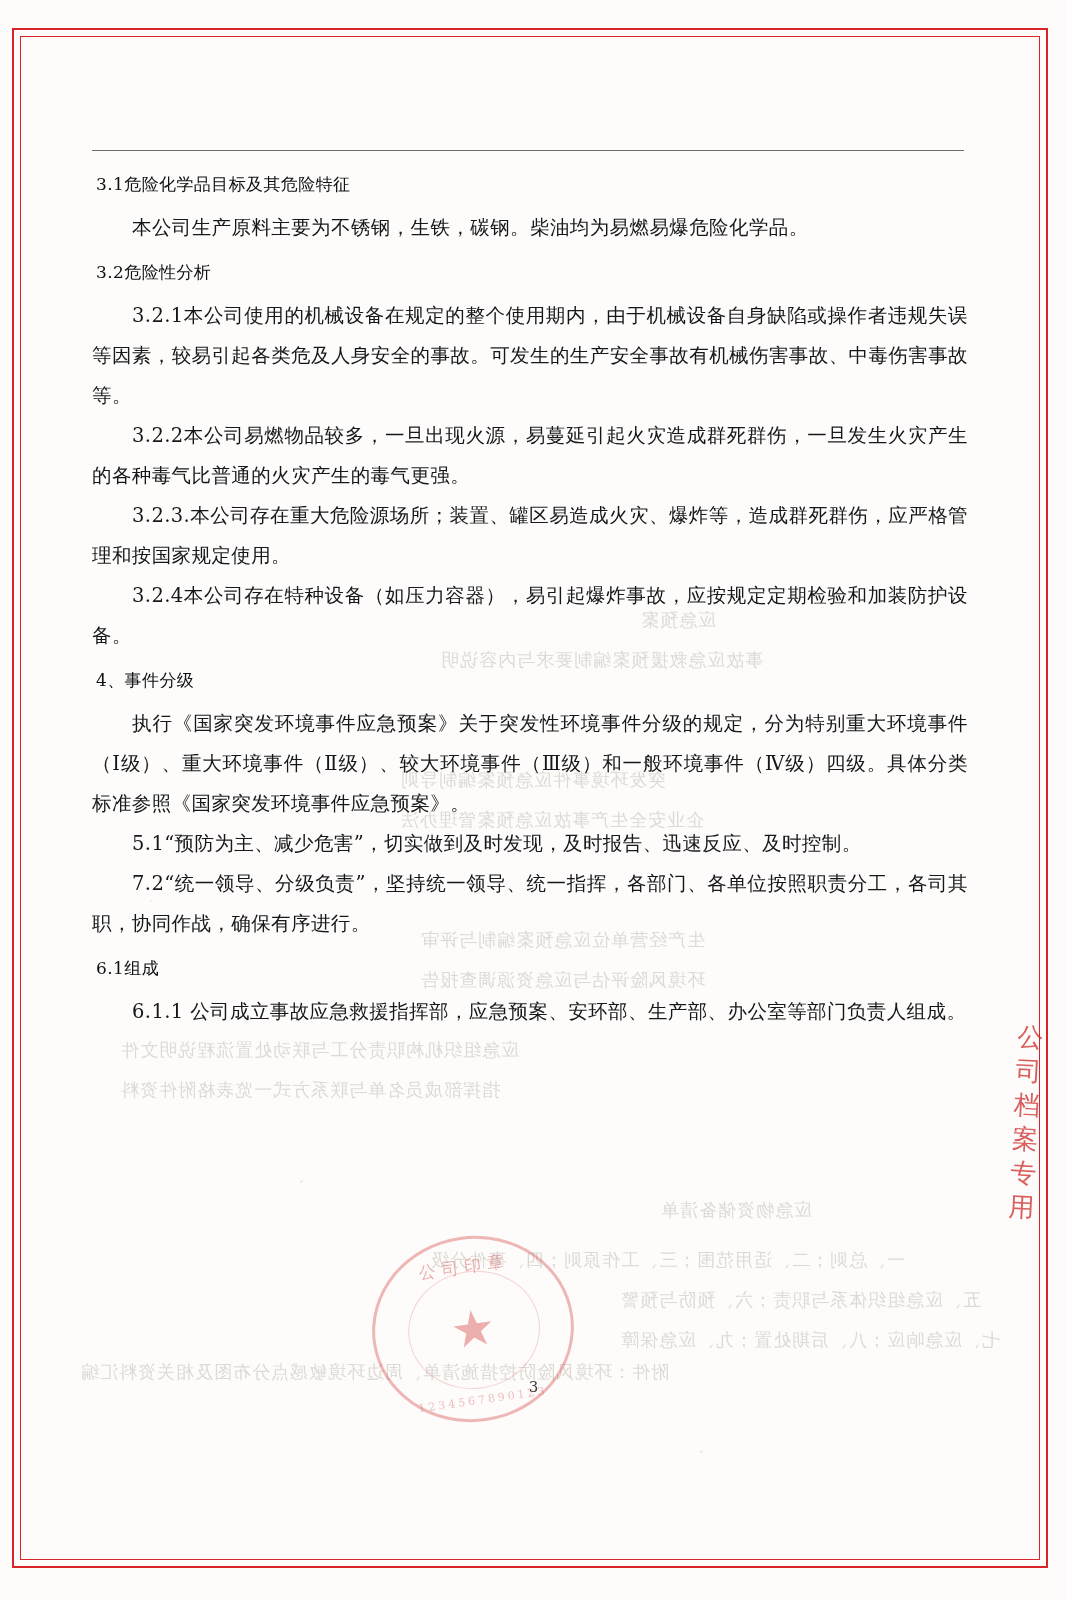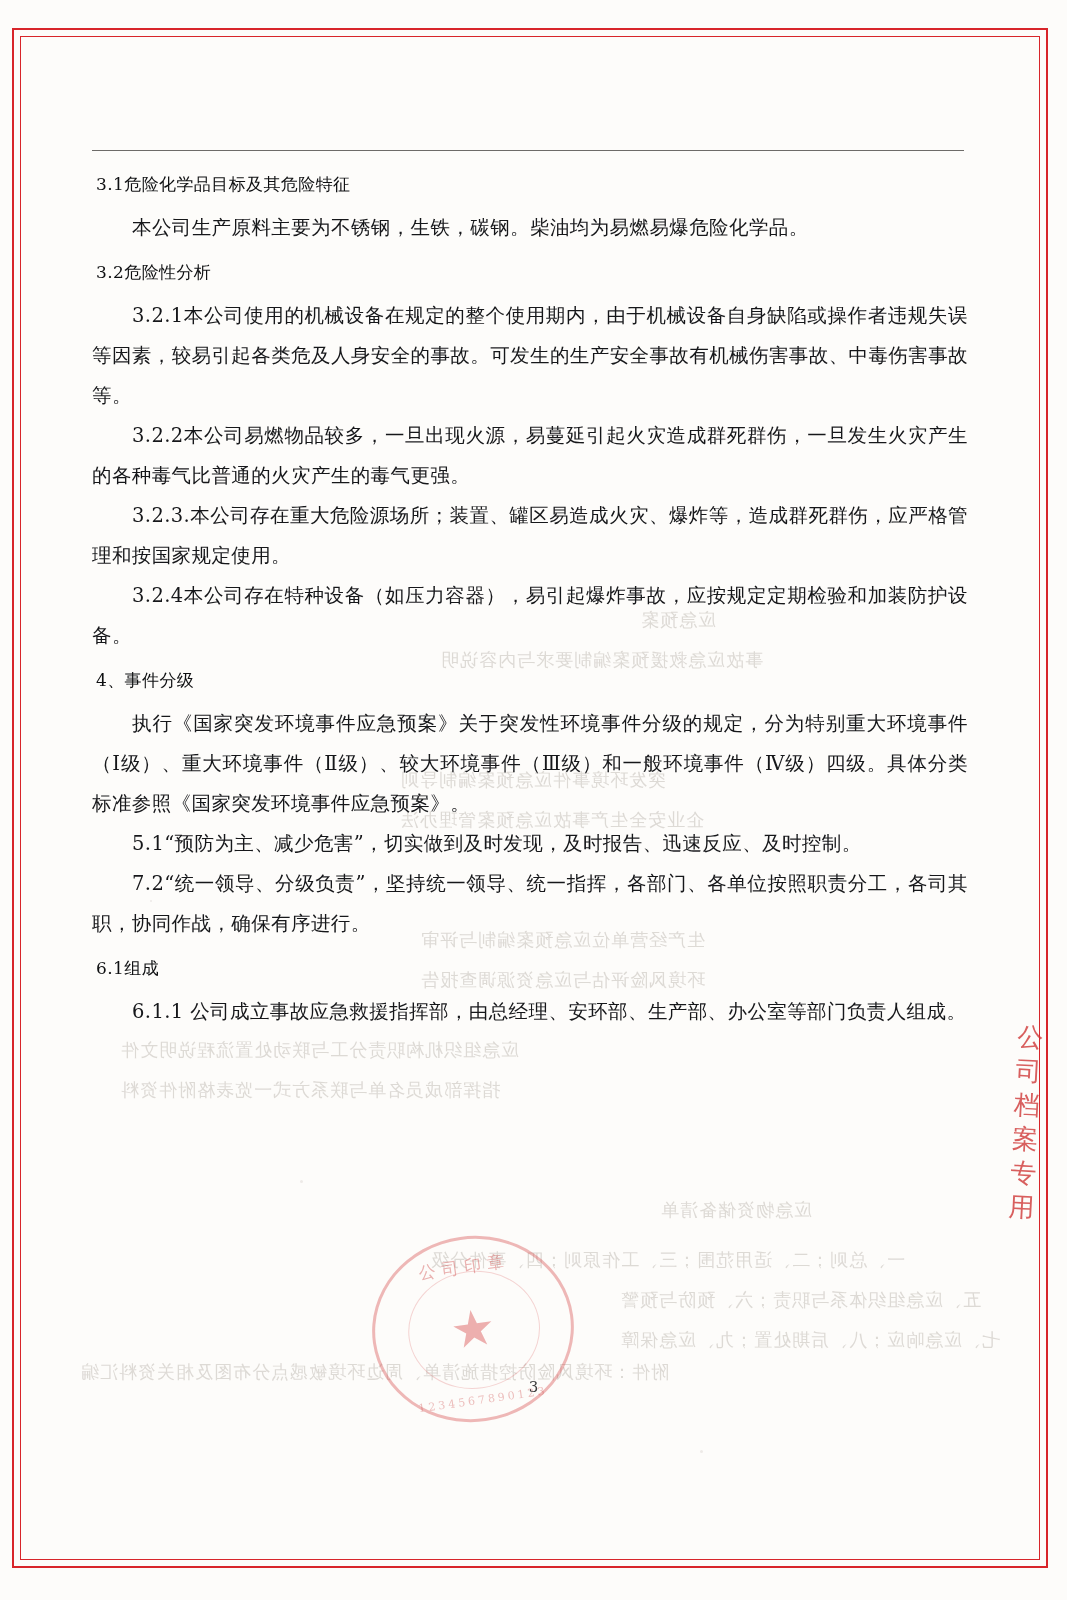--- a/index.html
+++ b/index.html
@@ -208,21 +208,21 @@
     <p class="heading">3.2危险性分析</p>
     <p class="para indent2">3.2.1本公司使用的机械设备在规定的整个使用期内，由于机械设备自身缺陷或操作者违规失误等因素，较易引起各类危及人身安全的事故。可发生的生产安全事故有机械伤害事故、中毒伤害事故等。</p>
     <p class="para indent2">3.2.2本公司易燃物品较多，一旦出现火源，易蔓延引起火灾造成群死群伤，一旦发生火灾产生的各种毒气比普通的火灾产生的毒气更强。</p>
     <p class="para indent2">3.2.3.本公司存在重大危险源场所；装置、罐区易造成火灾、爆炸等，造成群死群伤，应严格管理和按国家规定使用。</p>
     <p class="para indent2">3.2.4本公司存在特种设备（如压力容器），易引起爆炸事故，应按规定定期检验和加装防护设备。</p>
     <p class="heading">4、事件分级</p>
     <p class="para indent2">执行《国家突发环境事件应急预案》关于突发性环境事件分级的规定，分为特别重大环境事件（Ⅰ级）、重大环境事件（Ⅱ级）、较大环境事件（Ⅲ级）和一般环境事件（Ⅳ级）四级。具体分类标准参照《国家突发环境事件应急预案》。</p>
     <p class="para indent2">5.1“预防为主、减少危害”，切实做到及时发现，及时报告、迅速反应、及时控制。</p>
     <p class="para indent2">7.2“统一领导、分级负责”，坚持统一领导、统一指挥，各部门、各单位按照职责分工，各司其职，协同作战，确保有序进行。</p>
     <p class="heading">6.1组成</p>
-    <p class="para indent2">6.1.1 公司成立事故应急救援指挥部，由总经理、安环部、生产部、办公室等部门负责人组成。</p>
+    <p class="para indent2">6.1.1 公司成立事故应急救援指挥部，应急预案、安环部、生产部、办公室等部门负责人组成。</p>
   </div>
 
   <div class="seal">
     <div class="seal-text-top">公司印章</div>
     <div class="seal-inner"></div>
     <div class="seal-star">★</div>
     <div class="seal-text-bottom">1234567890123</div>
   </div>
 
   <div class="side-stamp">公司档案专用</div>

